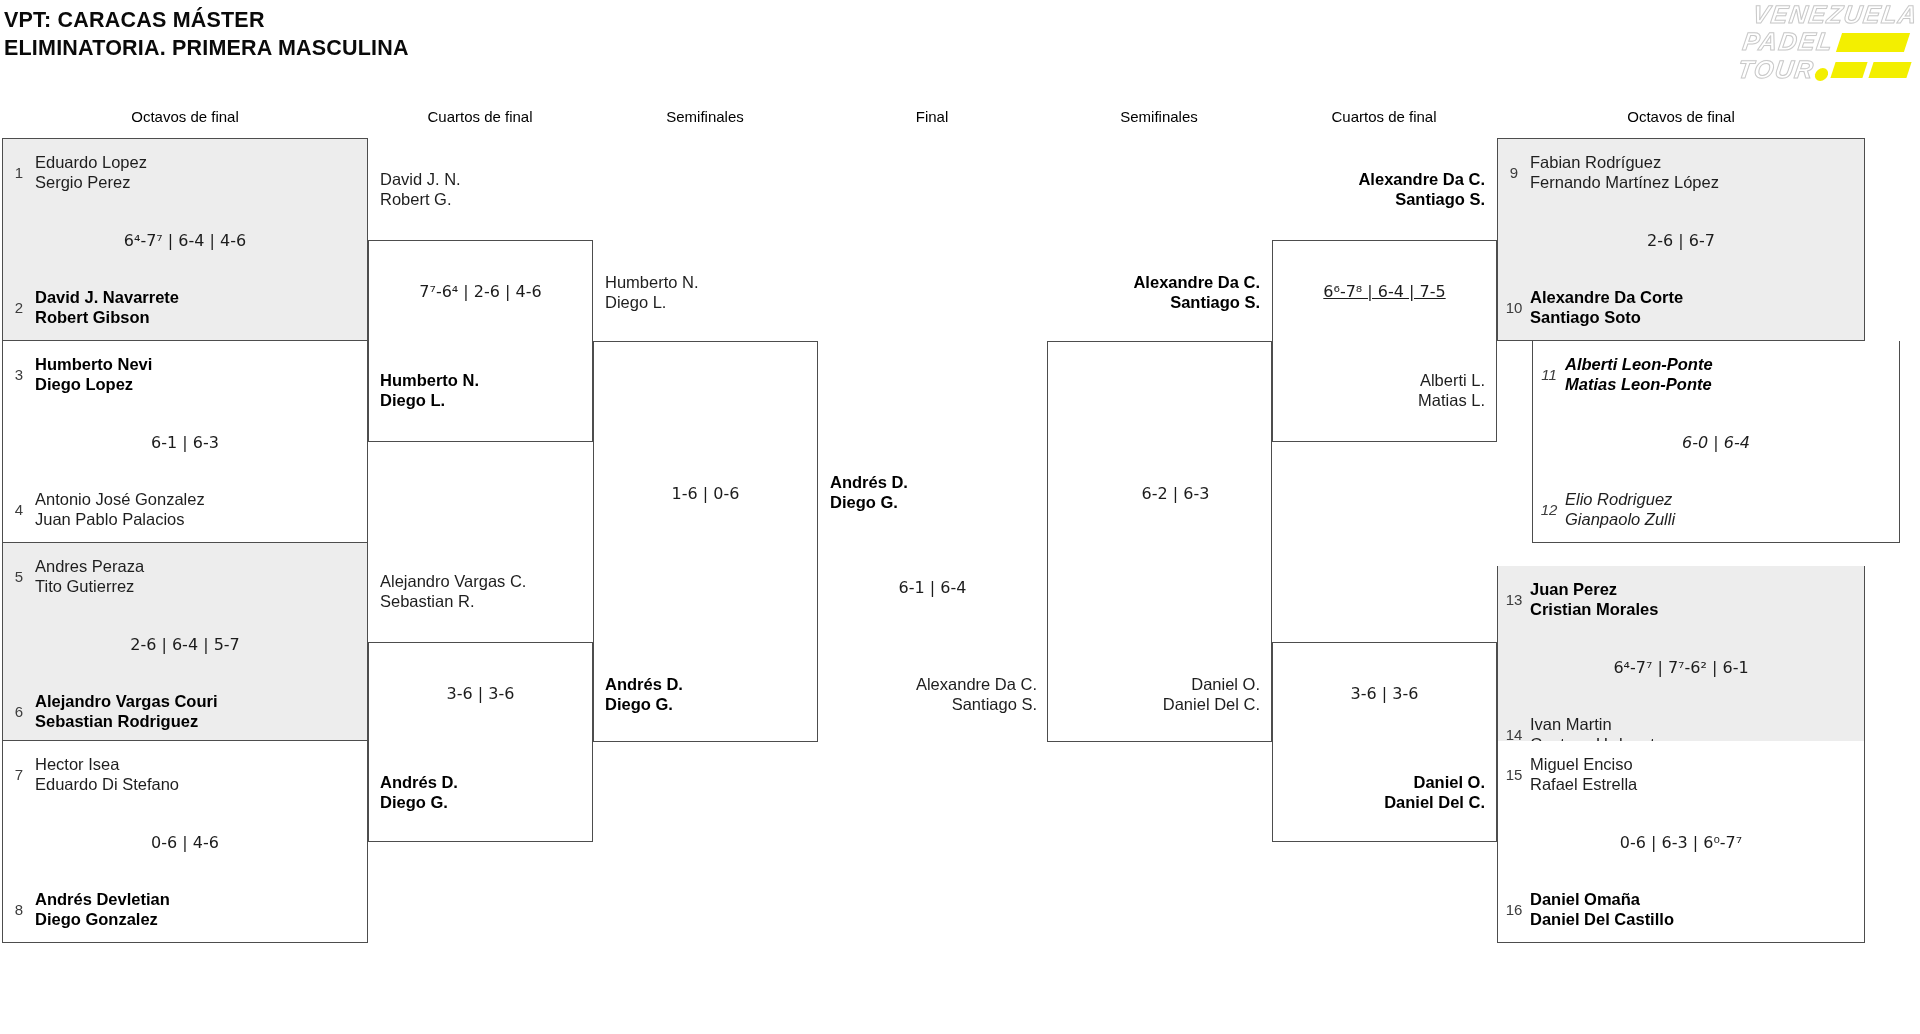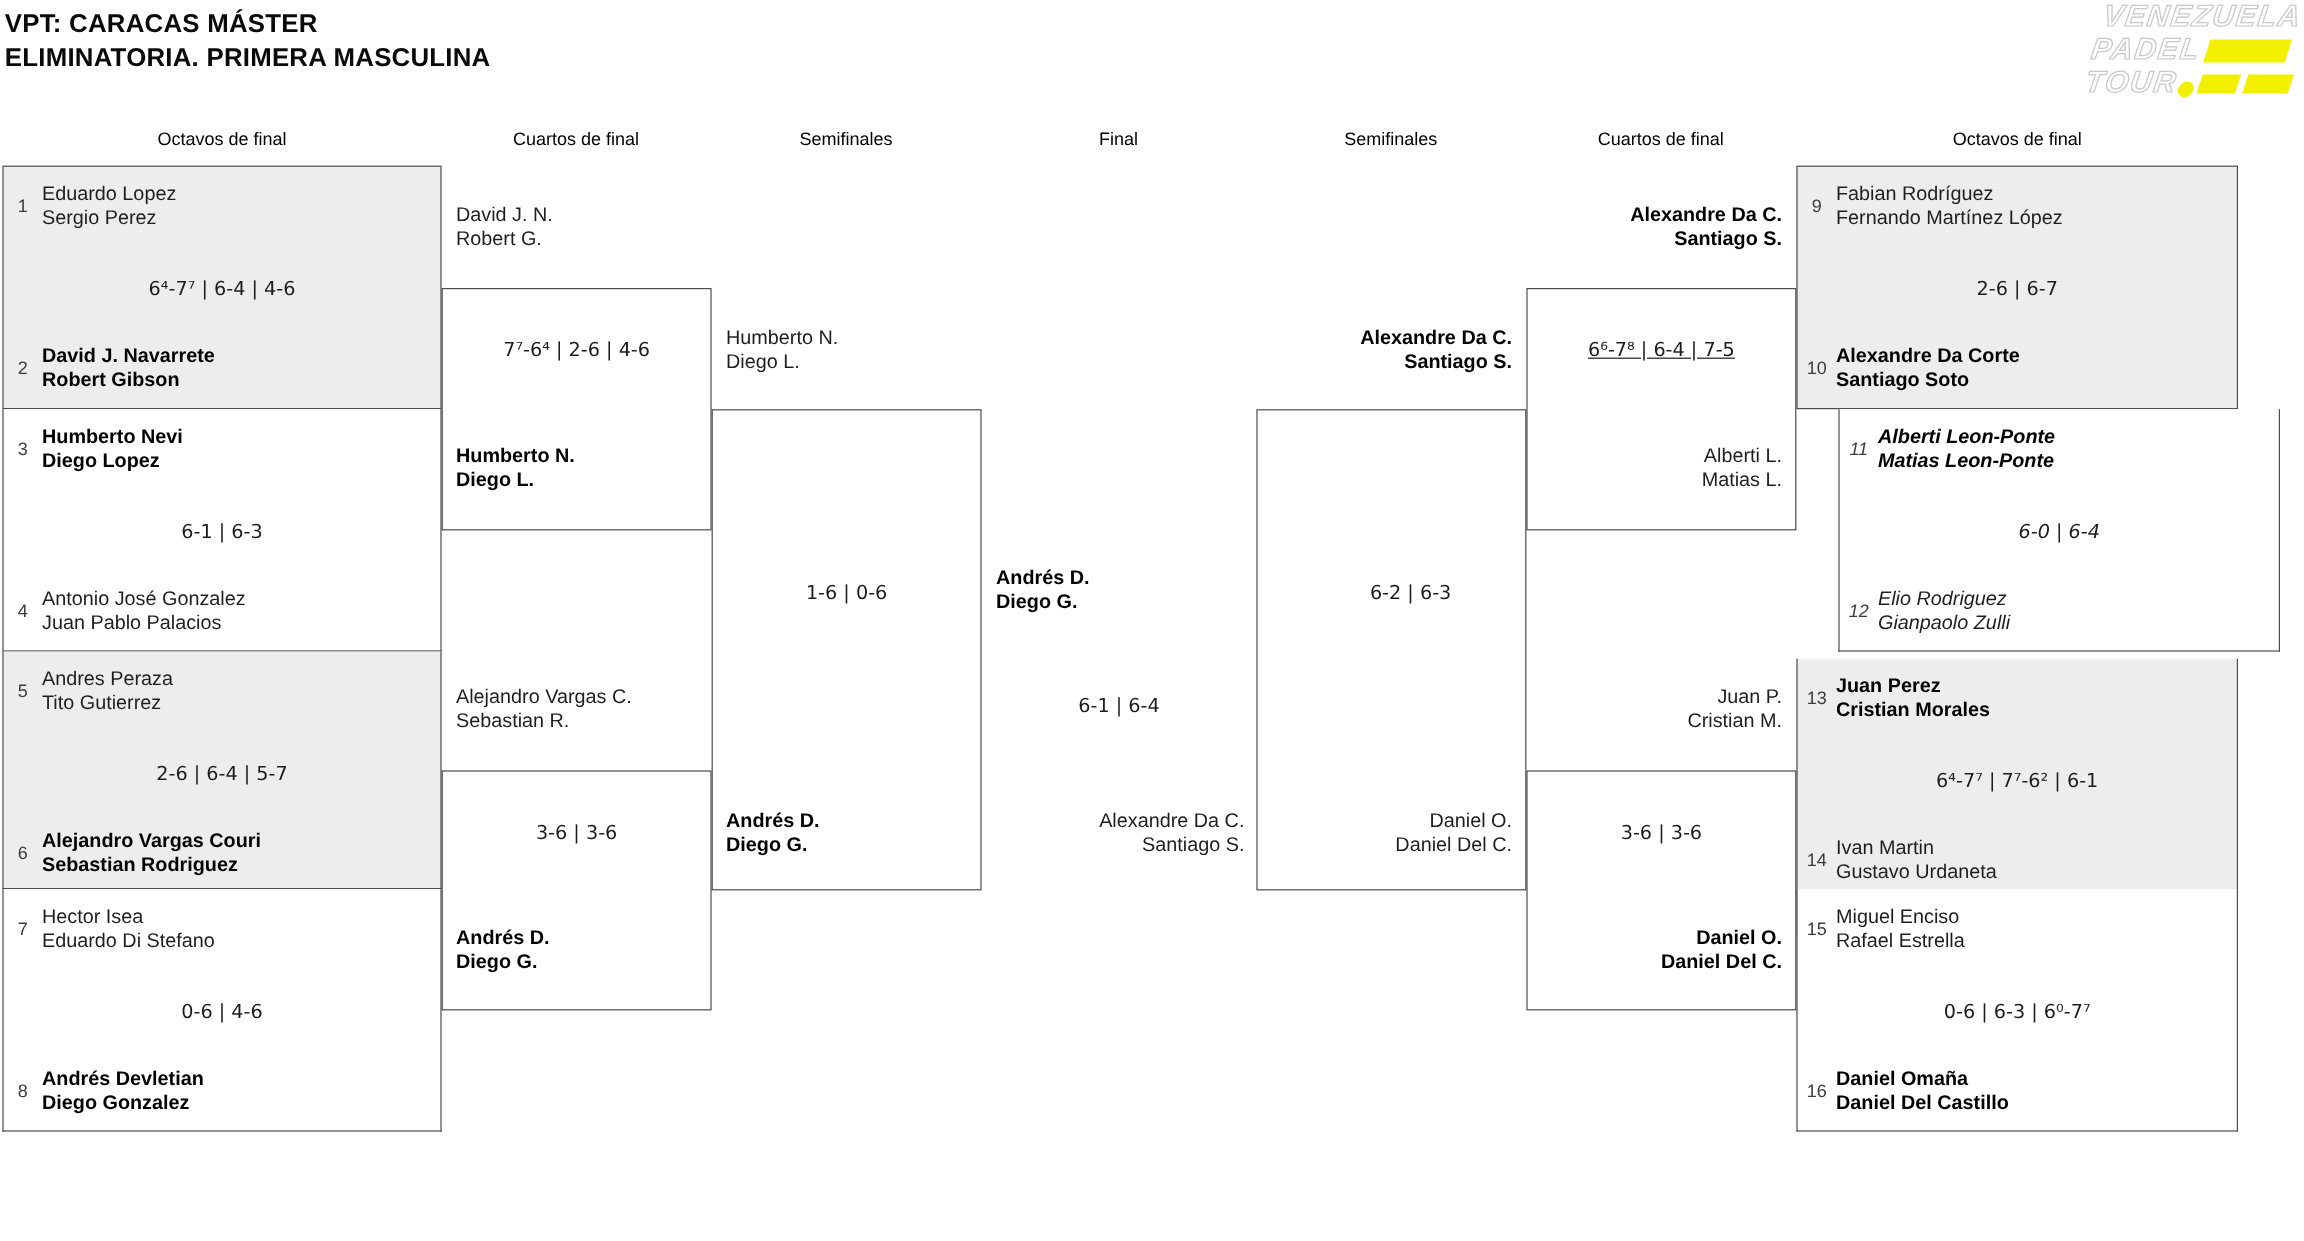--- a/index.html
+++ b/index.html
@@ -188,21 +188,21 @@
     <div class="score">6-0 | 6-4</div>
     <div class="team t-bot">
       <span class="seed">12</span>
       <span class="names">
           <span class="nm">Elio Rodriguez</span>
           <span class="nm">Gianpaolo Zulli</span>
         </span>
     </div>
   </div>
 
-  <div class="obox rSide gray noTop" style="left:1497px;top:549px;height:230px;">
+  <div class="obox rSide gray noTop" style="left:1497px;top:566px;height:230px;">
     <div class="team t-top w">
       <span class="seed">13</span>
       <span class="names">
           <span class="nm">Juan Perez</span>
           <span class="nm">Cristian Morales</span>
         </span>
     </div>
     <div class="score">6⁴-7⁷ | 7⁷-6² | 6-1</div>
     <div class="team t-bot">
       <span class="seed">14</span>
@@ -258,24 +258,20 @@
     <span class="nm">Alexandre Da C.</span>
       <span class="nm">Santiago S.</span>
   </div>
   <div class="fscore" style="left:1272px;top:282px;width:225px;text-decoration:underline;">6⁶-7⁸ | 6-4 | 7-5</div>
   <div class="entry right" style="left:1272px;top:370px;width:213px;">
     <span class="nm">Alberti L.</span>
       <span class="nm">Matias L.</span>
   </div>
 
   <div class="rbox" style="left:1272px;top:642px;width:225px;height:200px;"></div>
-  <div class="entry right" style="left:1272px;top:571px;width:213px;">
-    <span class="nm">Juan P.</span>
-      <span class="nm">Cristian M.</span>
-  </div>
   <div class="fscore" style="left:1272px;top:684px;width:225px;">3-6 | 3-6</div>
   <div class="entry right w" style="left:1272px;top:772px;width:213px;">
     <span class="nm">Daniel O.</span>
       <span class="nm">Daniel Del C.</span>
   </div>
 
   <div class="rbox" style="left:593px;top:341px;width:225px;height:401px;"></div>
   <div class="entry" style="left:605px;top:272px;">
     <span class="nm">Humberto N.</span>
       <span class="nm">Diego L.</span>

